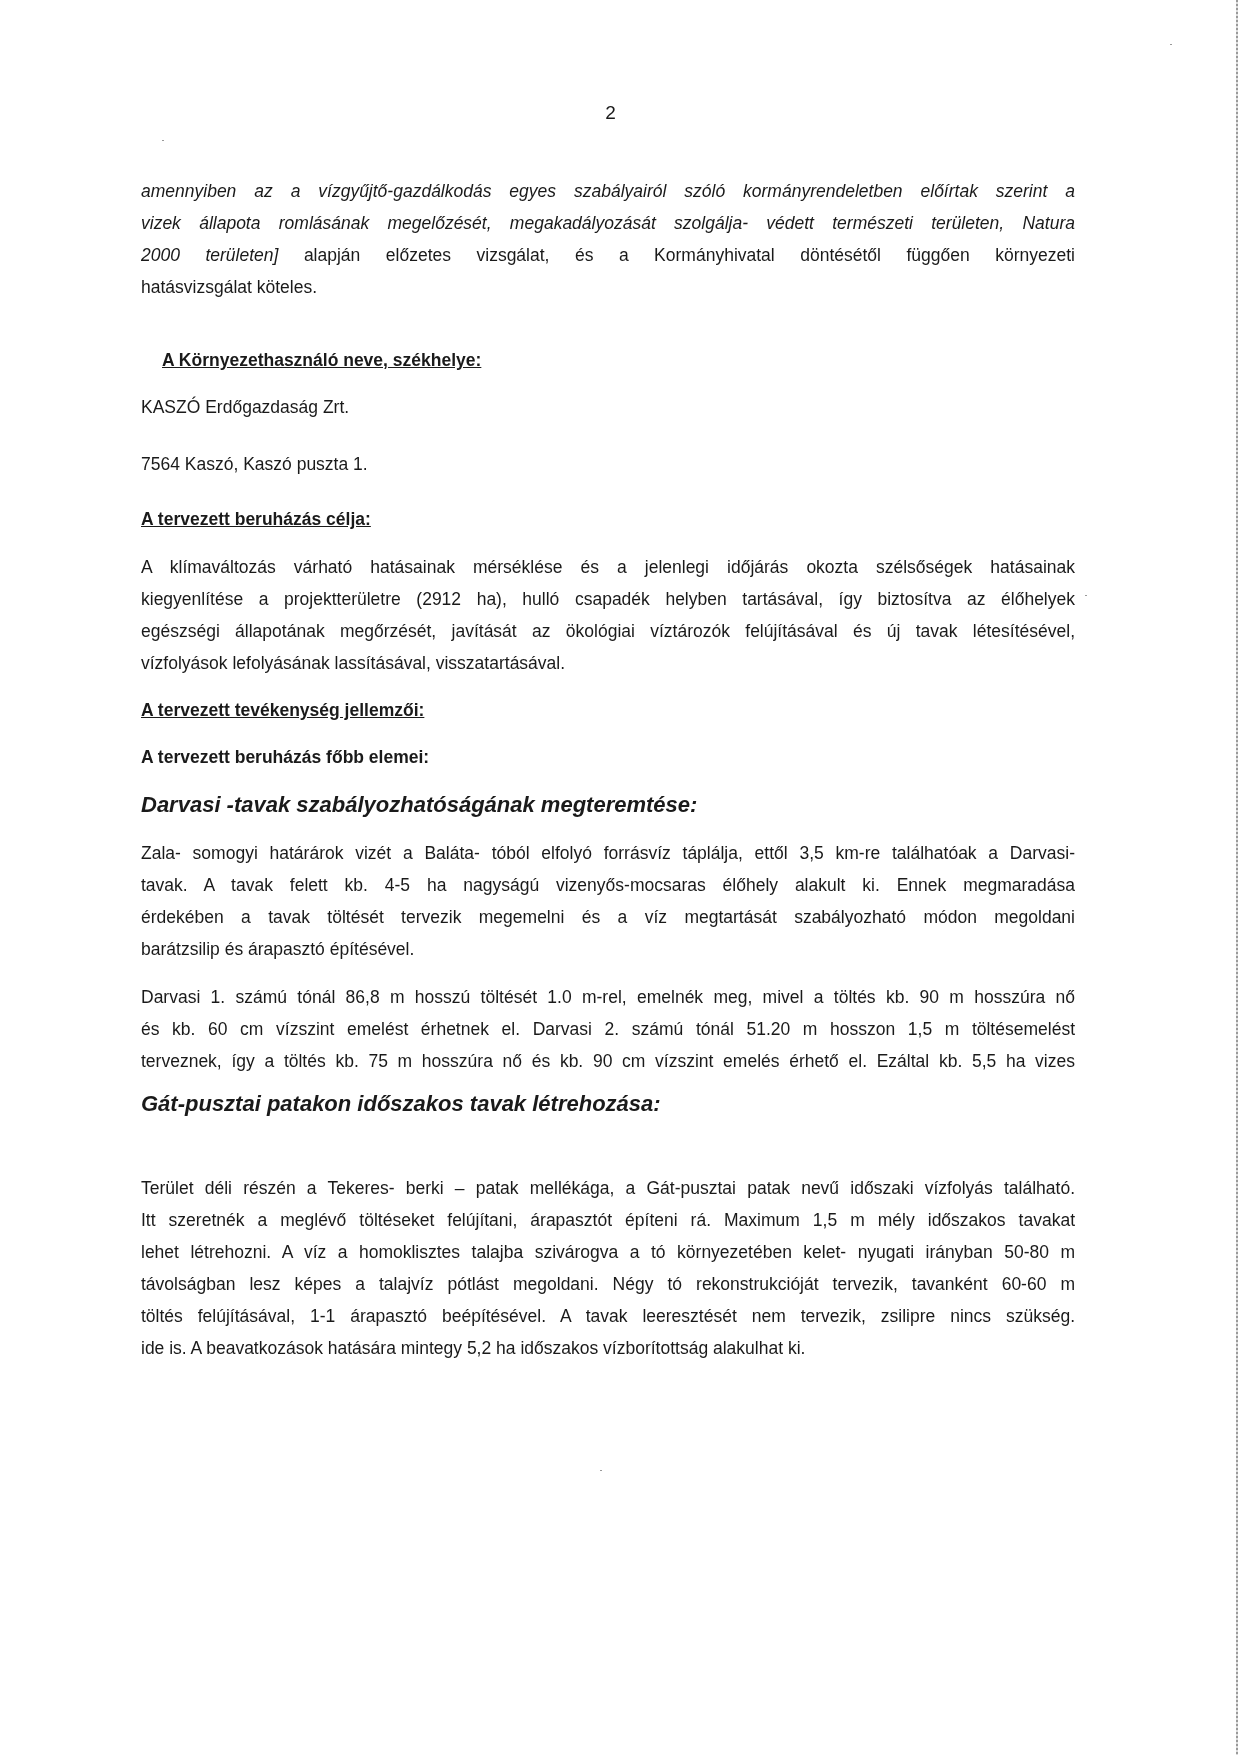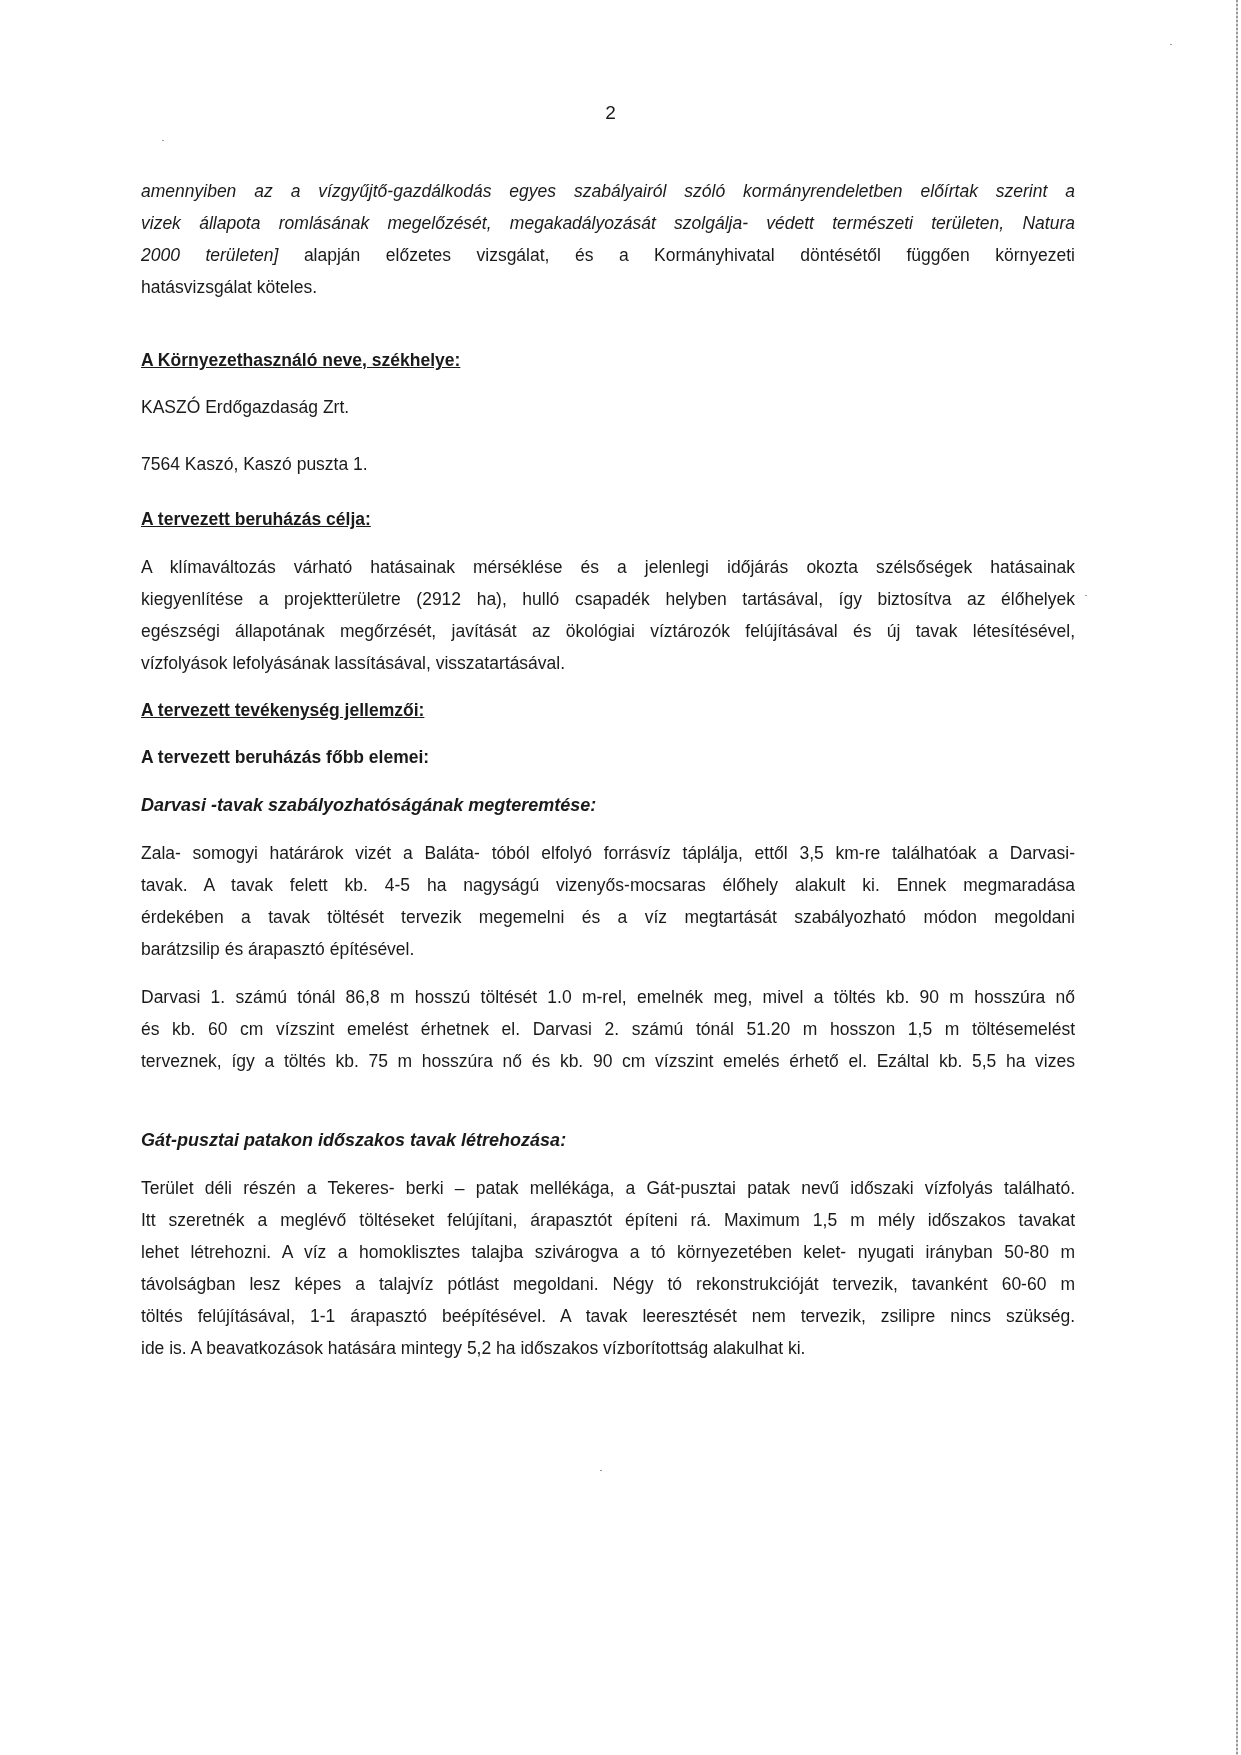--- a/index.html
+++ b/index.html
@@ -15,21 +15,21 @@
     }
     .block { position: absolute; left: 141px; width: 934px; }
     .line {
       display: block; height: 32px; line-height: 32px;
       font-size: 17.5px; white-space: nowrap;
     }
     .just { text-align: justify; text-align-last: justify; }
     .italic { font-style: italic; }
     .heading-u { font-weight: bold; text-decoration: underline; font-size: 17.5px; }
     .heading-b { font-weight: bold; font-size: 17.5px; }
-    .heading-bi { font-weight: bold; font-style: italic; font-size: 18px; }
+    .heading-bi { font-weight: bold; font-style: italic; font-size: 22px; }
     .scan-border {
       position: absolute; left: 1236px; top: 0; width: 2px; height: 1755px;
       background: repeating-linear-gradient(to bottom, #9a9a9a 0 2px, #dcdcdc 2px 4px);
     }
     .speck { position: absolute; width: 2px; height: 1px; background: #999; }
   </style>
 </head>
 <body>
 
 <div class="page">
@@ -39,21 +39,21 @@
   <div class="block" style="top:175px;">
     <span class="line just italic">amennyiben az a vízgyűjtő-gazdálkodás egyes szabályairól szóló kormányrendeletben előírtak szerint a</span>
     <span class="line just italic">vizek állapota romlásának megelőzését, megakadályozását szolgálja- védett természeti területen, Natura</span>
     <span class="line just">
       <span class="italic">2000 területen]</span>
       <span>alapján előzetes vizsgálat, és a Kormányhivatal döntésétől függően környezeti</span>
     </span>
     <span class="line">hatásvizsgálat köteles.</span>
   </div>
 
-  <div class="block" style="top:344px;">
+  <div class="block" style="top:344px;margin-left:21px;">
     <span class="line heading-u">A Környezethasználó neve, székhelye:</span>
   </div>
   <div class="block" style="top:391px;">
     <span class="line">KASZÓ Erdőgazdaság Zrt.</span>
   </div>
   <div class="block" style="top:448px;">
     <span class="line">7564 Kaszó, Kaszó puszta 1.</span>
   </div>
 
   <div class="block" style="top:503px;">
@@ -81,21 +81,21 @@
     <span class="line just">tavak. A tavak felett kb.  4-5 ha nagyságú vizenyős-mocsaras élőhely alakult ki. Ennek megmaradása</span>
     <span class="line just">érdekében a tavak töltését tervezik megemelni és a víz megtartását szabályozható módon megoldani</span>
     <span class="line">barátzsilip és árapasztó építésével.</span>
   </div>
   <div class="block" style="top:981px;">
     <span class="line just">Darvasi 1. számú tónál 86,8 m hosszú töltését 1.0 m-rel, emelnék meg, mivel a töltés kb. 90 m hosszúra nő</span>
     <span class="line just">és kb. 60 cm vízszint emelést érhetnek el. Darvasi 2. számú tónál 51.20 m hosszon 1,5 m töltésemelést</span>
     <span class="line just">terveznek, így a töltés kb. 75 m hosszúra nő és kb. 90 cm vízszint emelés érhető el. Ezáltal kb. 5,5 ha vizes</span>
   </div>
 
-  <div class="block" style="top:1124px;">
+  <div class="block" style="top:1088px;">
     <span class="line heading-bi">Gát-pusztai patakon időszakos tavak létrehozása:</span>
   </div>
   <div class="block" style="top:1172px;">
     <span class="line just">Terület déli részén a Tekeres- berki – patak mellékága, a Gát-pusztai patak nevű időszaki vízfolyás található.</span>
     <span class="line just">Itt szeretnék a meglévő töltéseket felújítani, árapasztót építeni rá. Maximum 1,5 m mély időszakos tavakat</span>
     <span class="line just">lehet létrehozni. A víz a homoklisztes talajba szivárogva a tó környezetében kelet- nyugati irányban 50-80 m</span>
     <span class="line just">távolságban lesz képes a talajvíz pótlást megoldani. Négy tó rekonstrukcióját tervezik, tavanként 60-60 m</span>
     <span class="line just">töltés felújításával, 1-1 árapasztó beépítésével. A tavak leeresztését nem tervezik, zsilipre nincs szükség.</span>
     <span class="line">ide is. A beavatkozások hatására mintegy 5,2 ha időszakos vízborítottság alakulhat ki.</span>
   </div>

